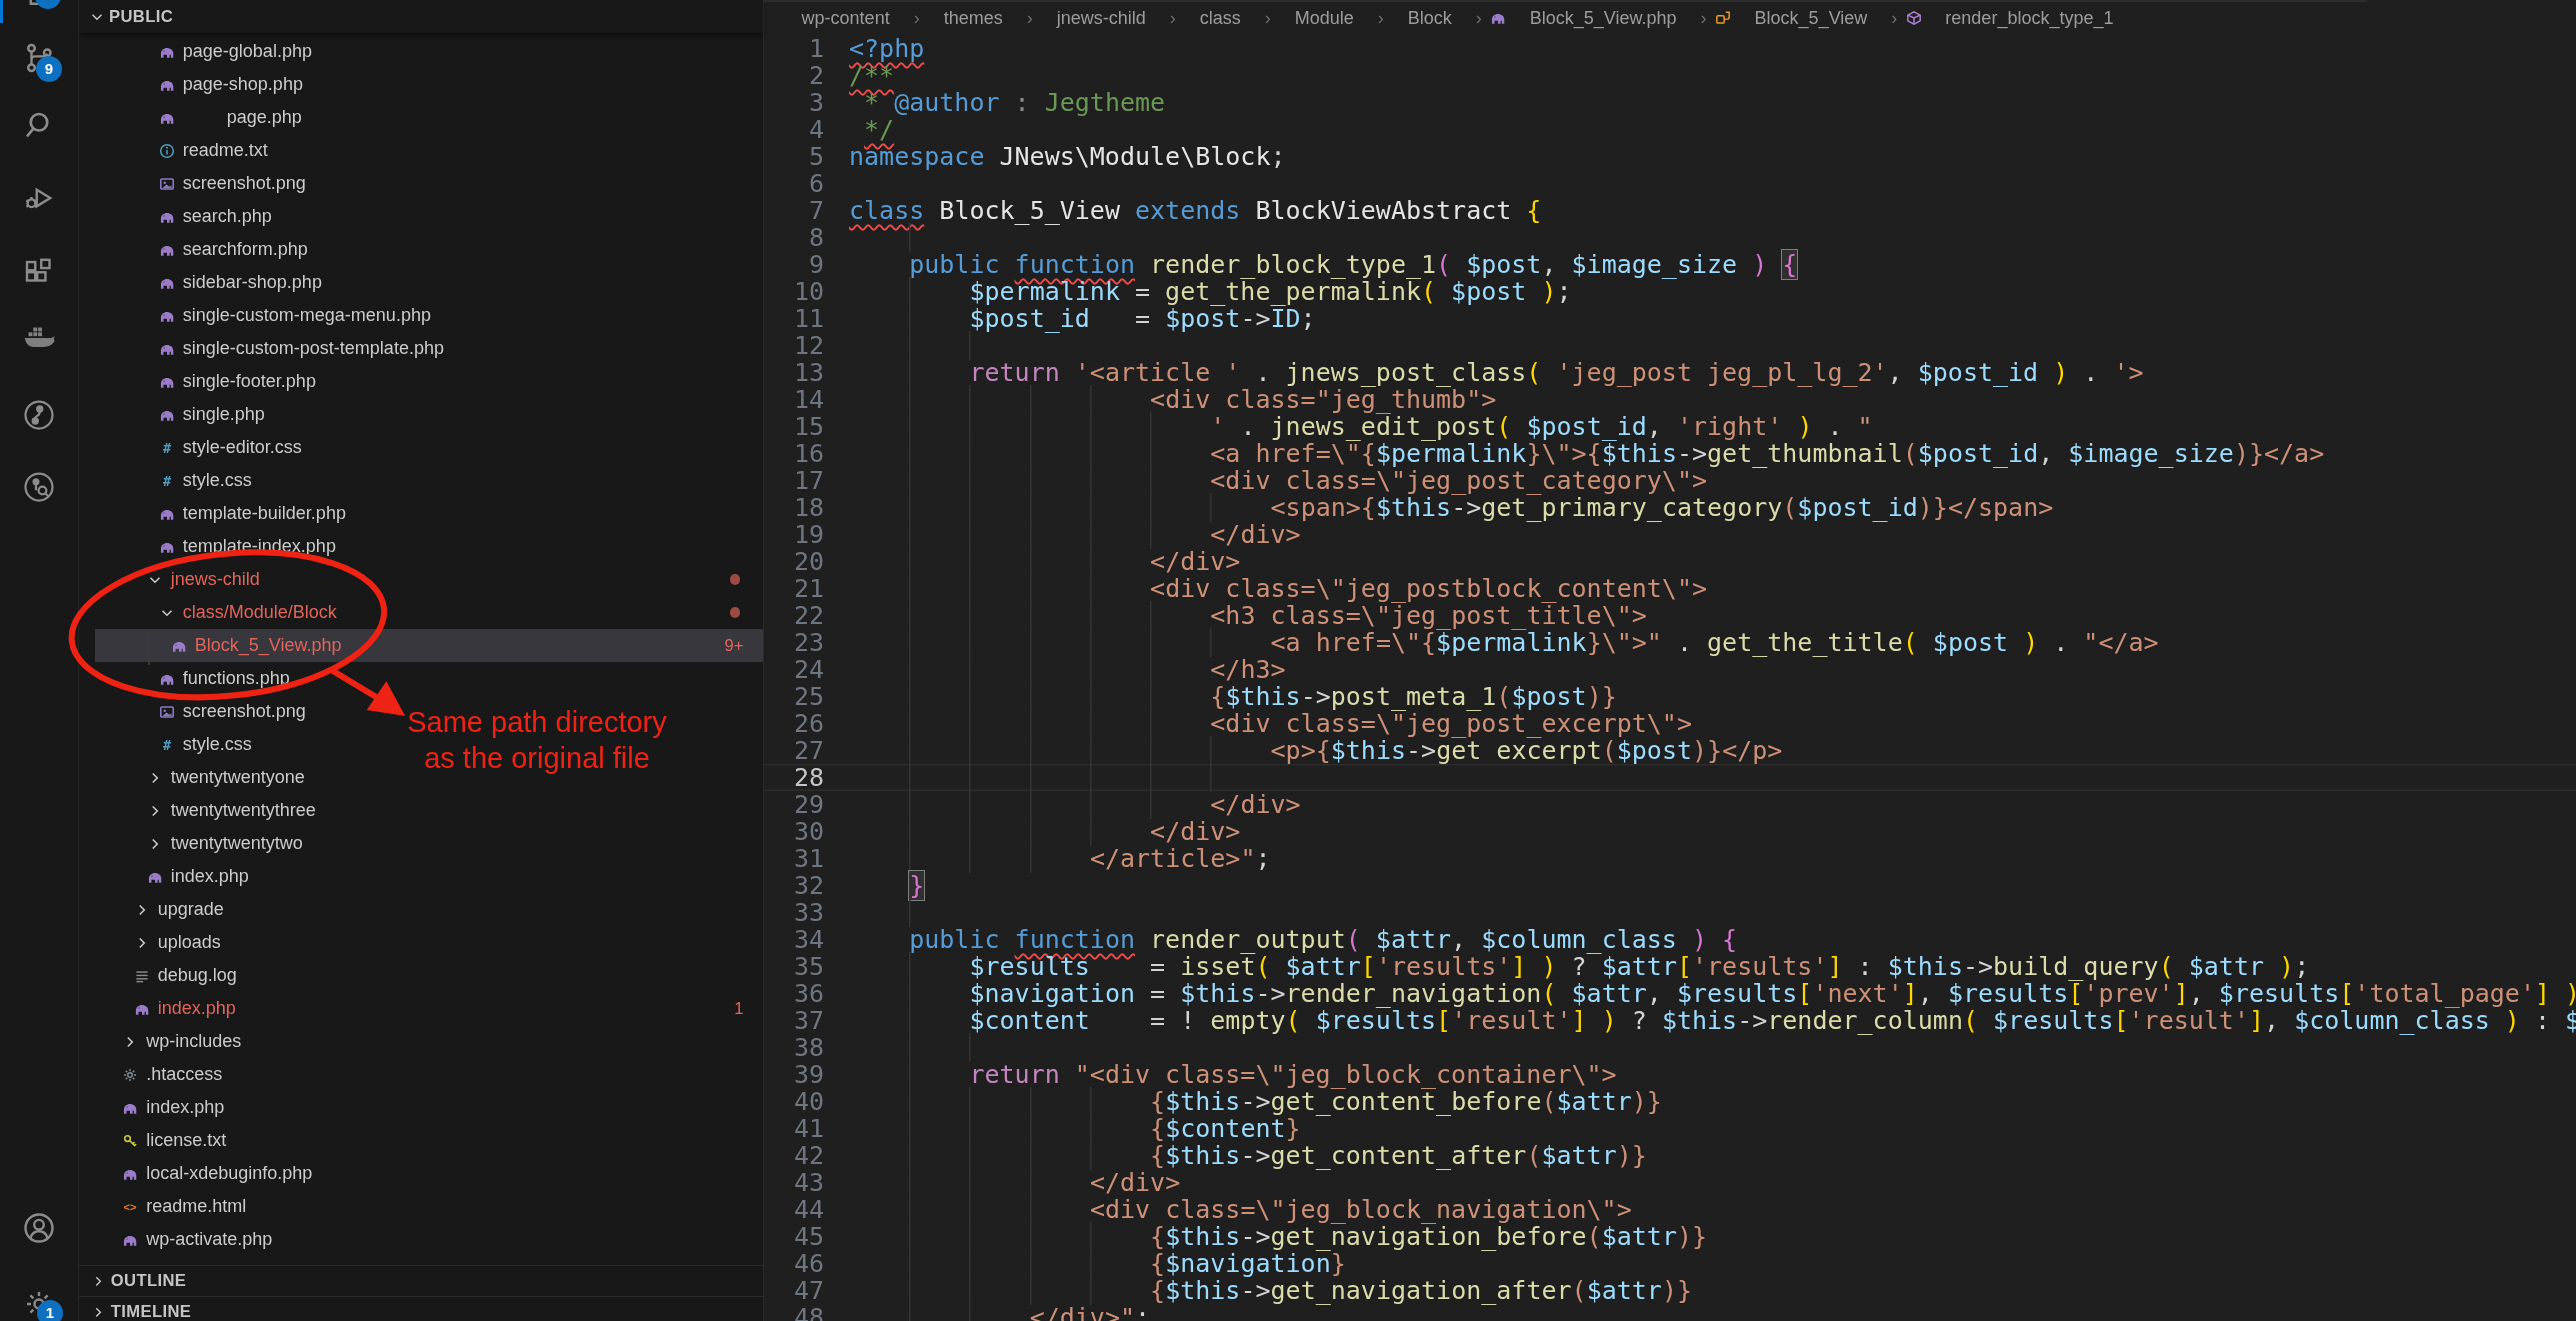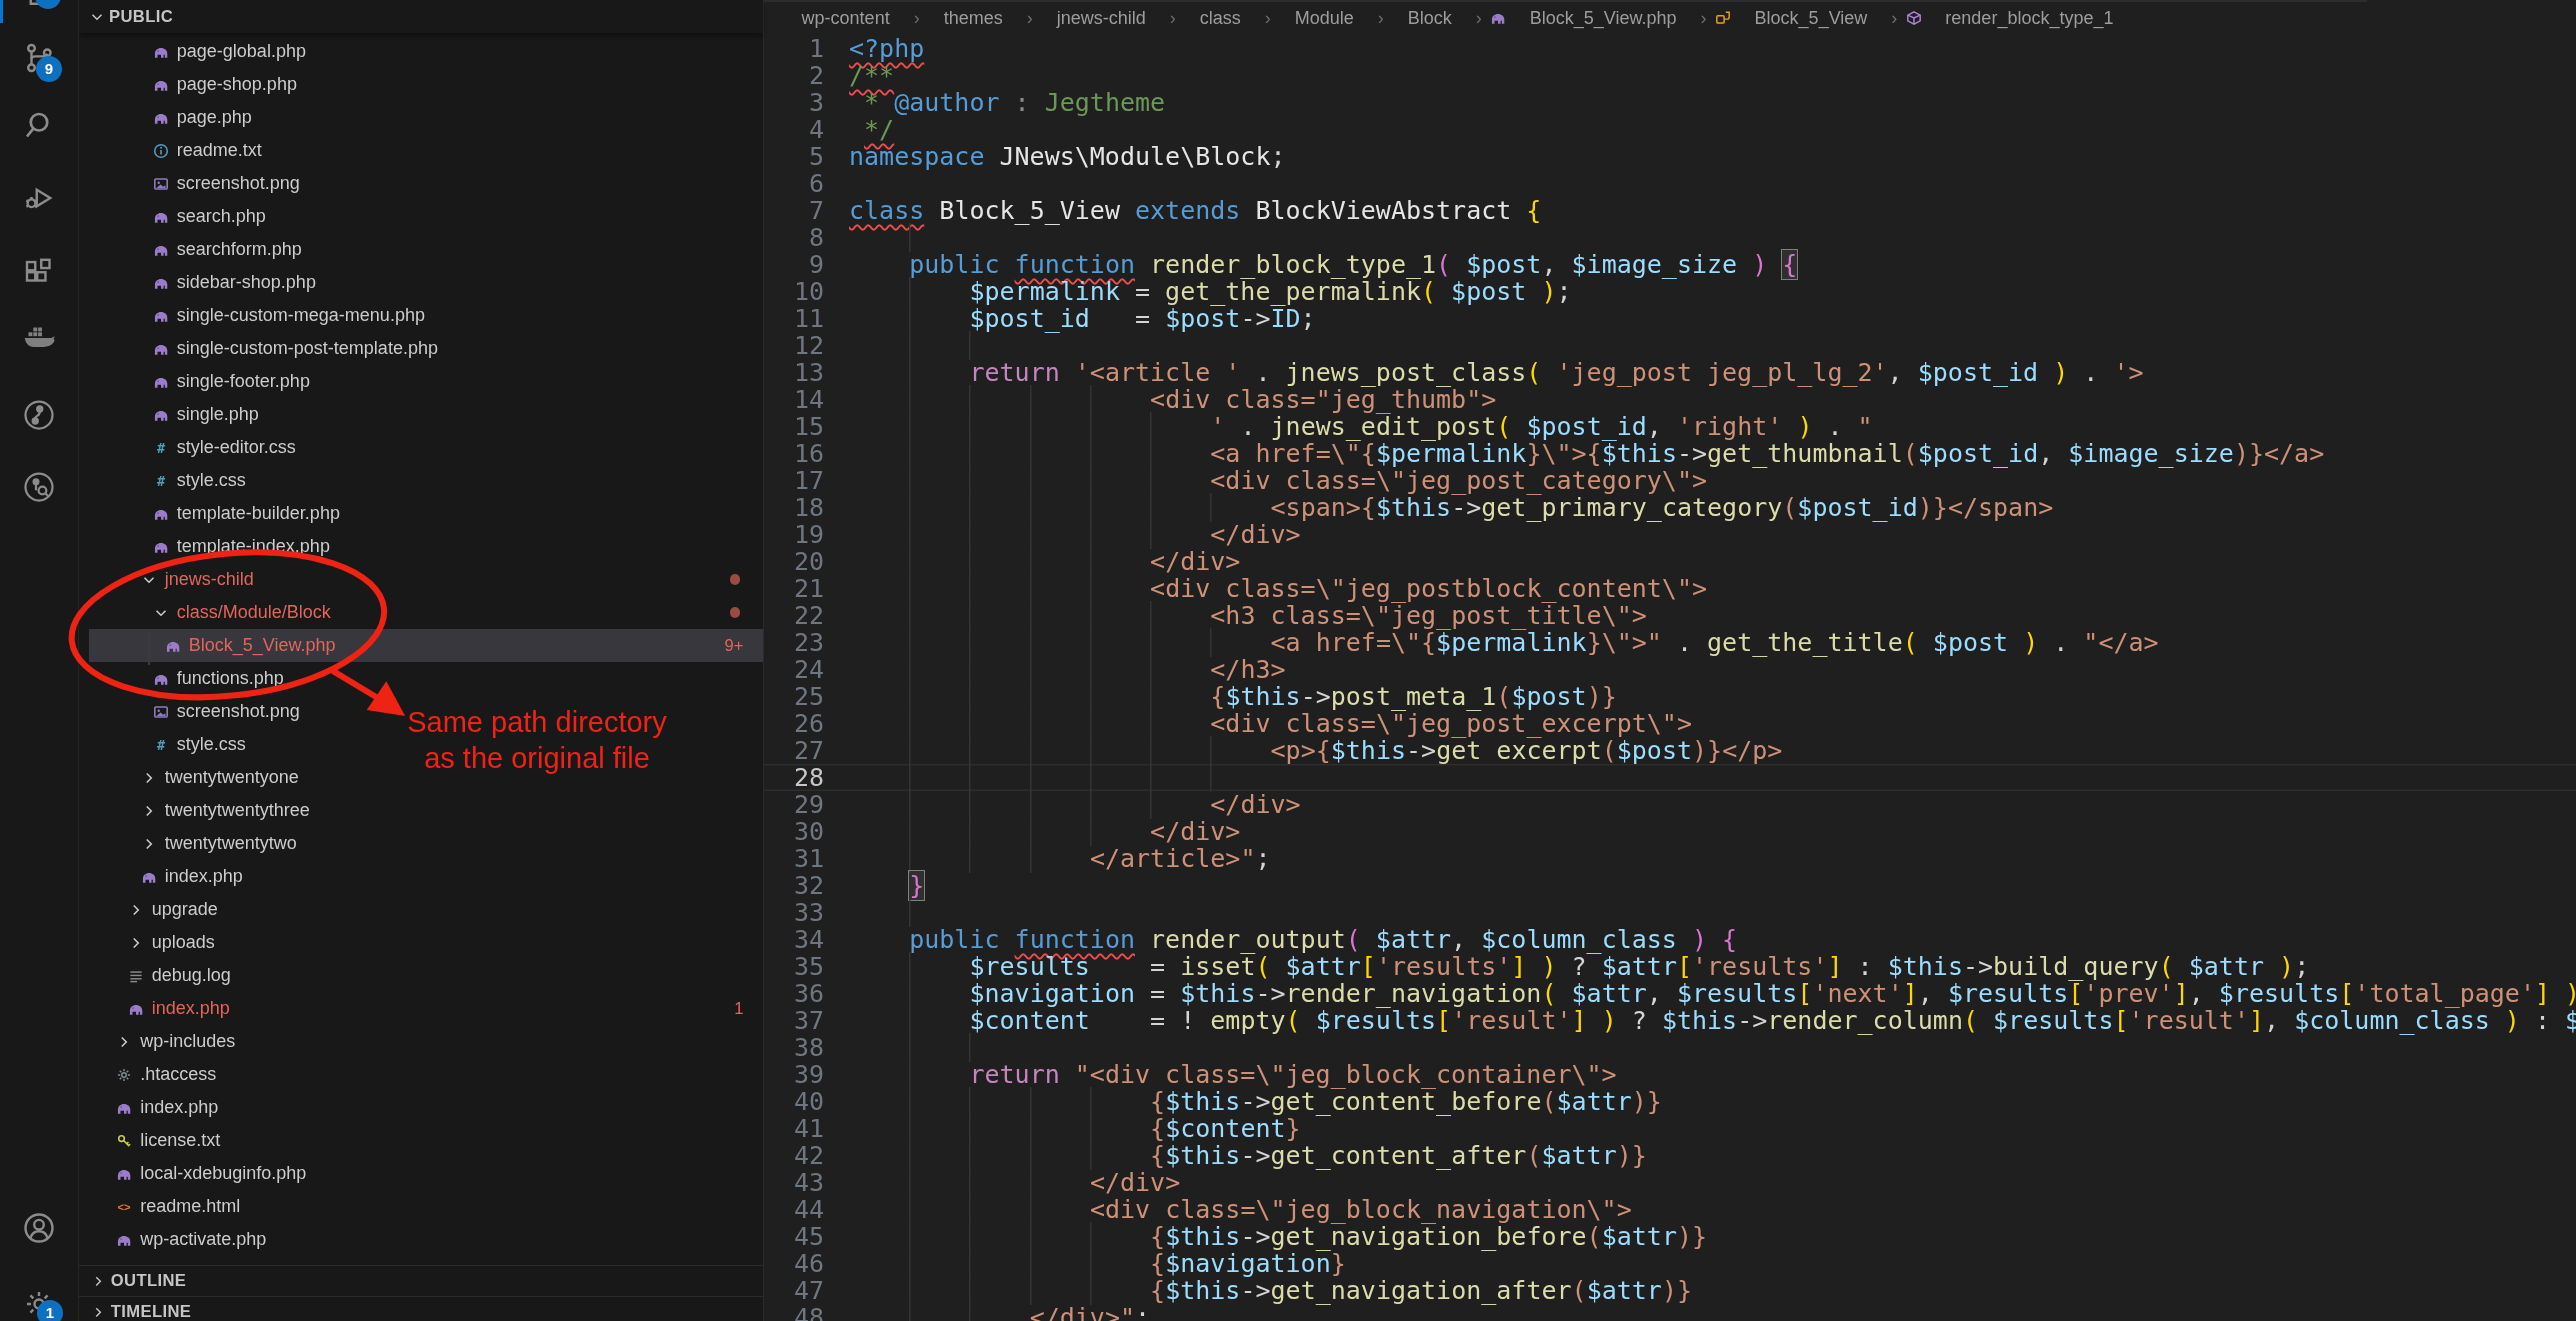--- a/index.html
+++ b/index.html
@@ -15,21 +15,21 @@
   .abadge{position:absolute;width:26px;height:26px;border-radius:50%;background:#0e70c0;color:#ffffff;
           font:700 15px/26px "Liberation Sans",sans-serif;text-align:center;z-index:6;}
 
   
   .sidebar{position:absolute;left:79px;top:0;width:685px;height:100%;background:#181818;
            border-right:0.8px solid #2b2b2b;box-sizing:border-box;z-index:4;}
   .pheader{height:33px;display:flex;align-items:center;padding-left:9px;font-weight:700;
            font-size:16.6px;letter-spacing:0.4px;color:#c5c5c5;box-shadow:0 3px 4.5px rgba(0,0,0,.35);
            position:relative;z-index:3;}
   .pheader .chev{margin-right:3px;display:inline-flex;}
-  .tree{position:absolute;top:35px;left:10px;right:0;z-index:1;}
+  .tree{position:absolute;top:35px;left:16px;right:0;z-index:1;}
   .trow{height:33px;display:flex;align-items:center;font-size:18px;color:#cccccc;position:relative;
         box-sizing:border-box;}
   .trow.sel{background:#37373d;}
   .trow.red .tlabel{color:#e2655c;}
   .slot{width:18px;height:18px;margin-right:6.8px;flex:none;display:inline-flex;}
   .slot svg{width:18px;height:18px;display:block;}
   .tlabel{white-space:nowrap;}
   .tbadge{position:absolute;right:19.6px;font-size:16.6px;color:#e2655c;}
   .tbadge.dot{width:10.6px;height:10.6px;border-radius:50%;background:#9a4b42;right:22.6px;}
   .tguide{position:absolute;left:69px;top:632px;width:1.5px;height:33px;background:#3a3a3a;z-index:2;}
@@ -210,21 +210,21 @@
       </div>
       <div class="trow" style="padding-left: 63px;">
         <span class="slot">
           <svg viewBox="0 0 16 16">
             <path fill="#9b7cc9" d="M2.6 13V9.4C2.6 6.4 5.1 4.4 8 4.4c3 0 5.6 2 5.6 5V13h-2.2v-2.6h-1.1V13H8v-2.6H4.9V13Z"></path>
             <circle cx="5.4" cy="7.2" r=".8" fill="#6e5494"></circle>
           </svg>
         </span>
         <span class="tlabel">page-shop.php</span>
       </div>
-      <div class="trow" style="padding-left: 63px;">
+      <div class="trow" style="padding-left: 63px; gap: 44px;">
         <span class="slot">
           <svg viewBox="0 0 16 16">
             <path fill="#9b7cc9" d="M2.6 13V9.4C2.6 6.4 5.1 4.4 8 4.4c3 0 5.6 2 5.6 5V13h-2.2v-2.6h-1.1V13H8v-2.6H4.9V13Z"></path>
             <circle cx="5.4" cy="7.2" r=".8" fill="#6e5494"></circle>
           </svg>
         </span>
         <span class="tlabel">page.php</span>
       </div>
       <div class="trow" style="padding-left: 63px;">
         <span class="slot">

